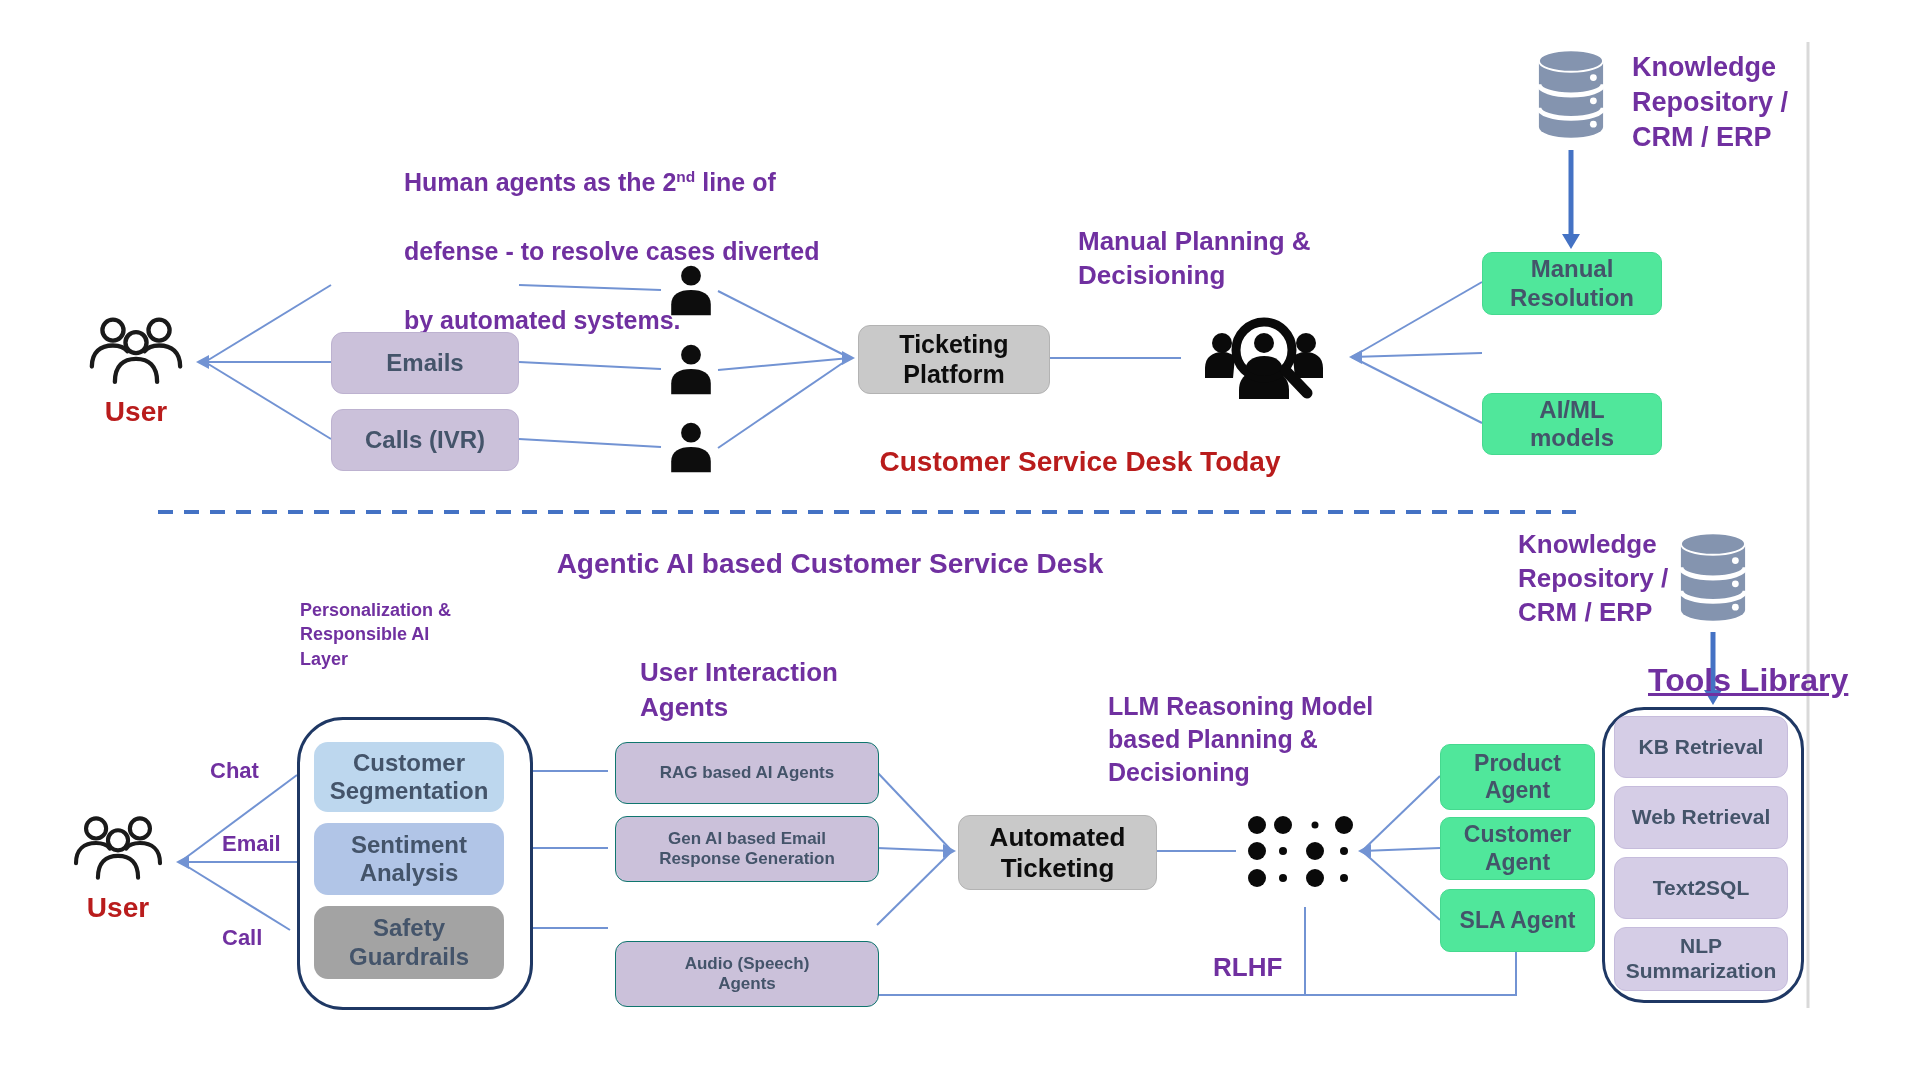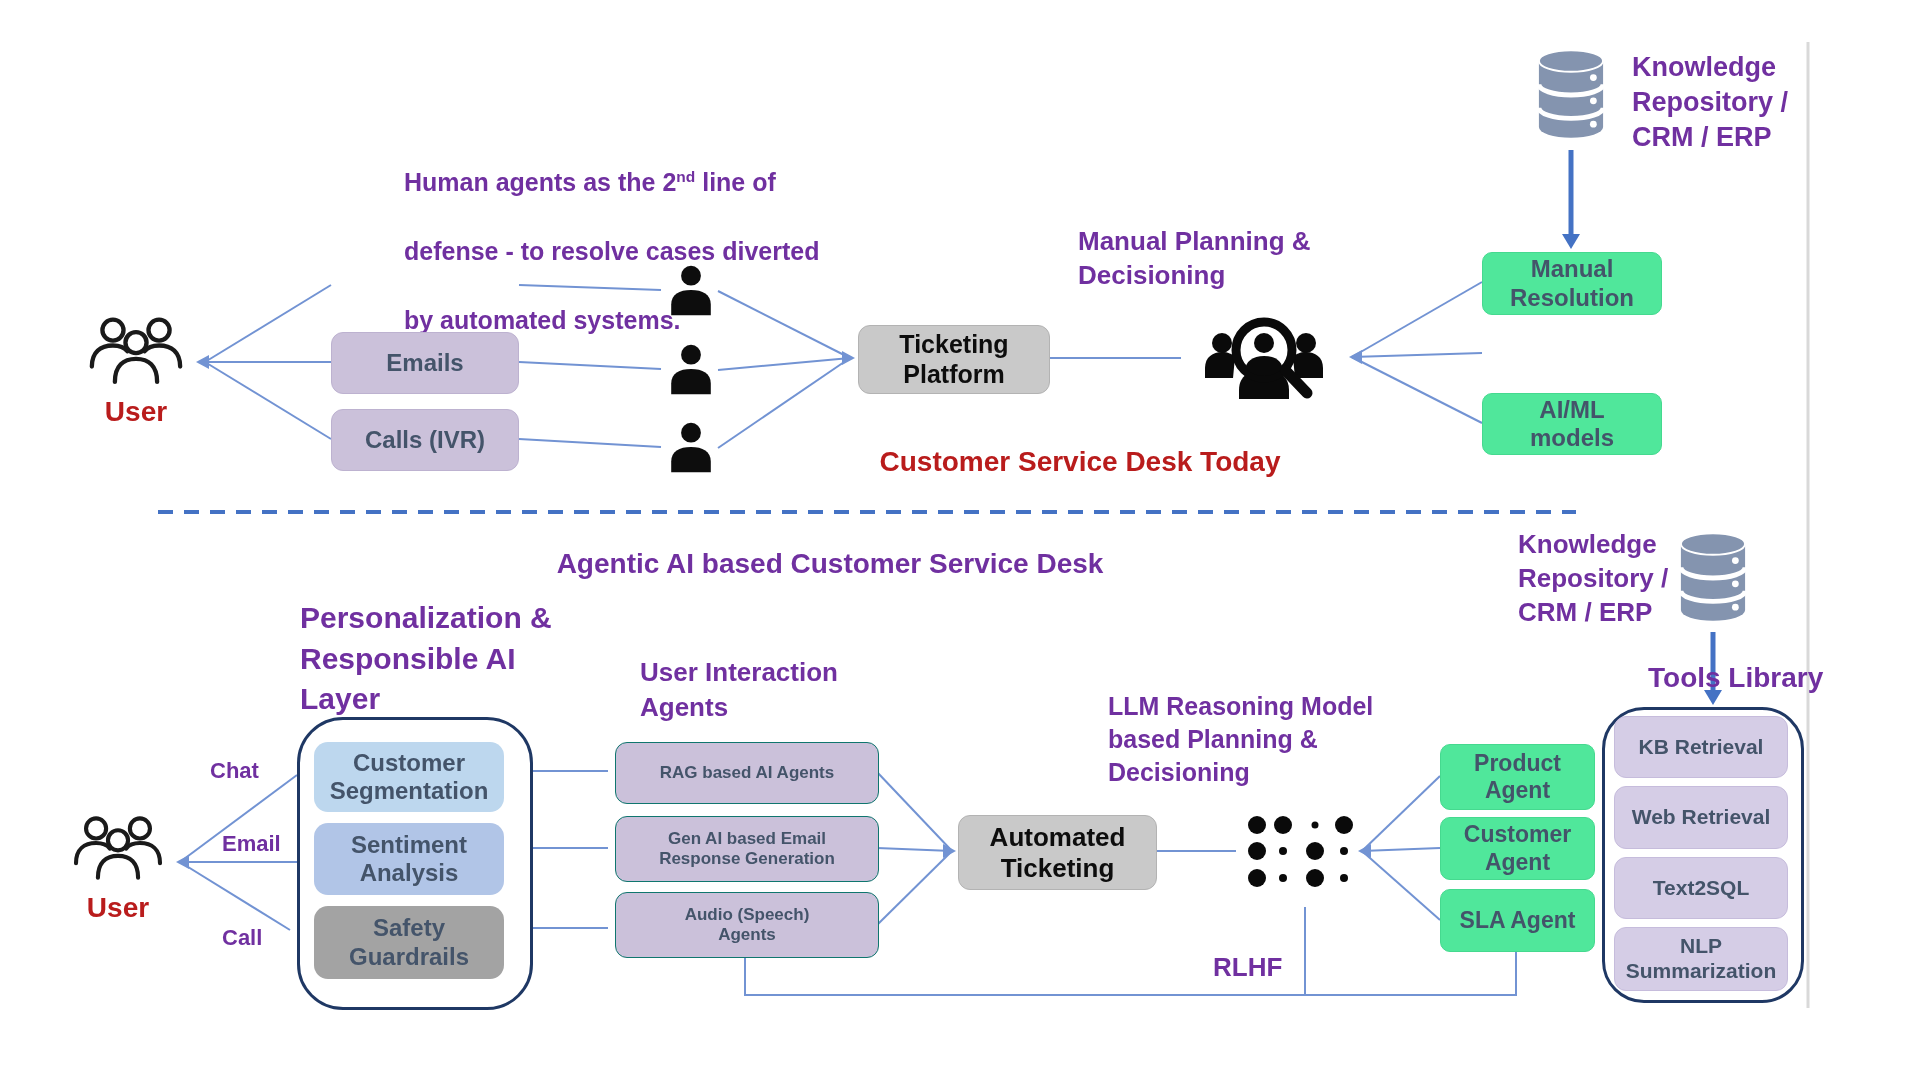--- a/index.html
+++ b/index.html
@@ -180,21 +180,21 @@
         <circle cx="59" cy="53" r="3.5" fill="#ffffff"></circle>
         <circle cx="59" cy="77" r="3.5" fill="#ffffff"></circle>
     </svg>
   </div>
   <div class="ptext" style="left:1632px;top:50px;font-size:27px;line-height:1.3;">Knowledge
 Repository /
 CRM / ERP</div>
 
   <div class="ptext" style="left:540px;top:548px;width:580px;text-align:center;font-size:28px;font-weight:bold;">Agentic AI based Customer Service Desk</div>
 
-  <div class="ptext" style="left:300px;top:598px;font-size:30px;line-height:1.35;">Personalization &amp;
+  <div class="ptext" style="left:300px;top:598px;font-size:18px;line-height:1.35;">Personalization &amp;
 Responsible AI
 Layer</div>
 
   <div class="abs" style="left:68px;top:812px;z-index:2;">
     <svg width="100" height="84" viewBox="0 0 100 92">
       <g fill="none" stroke="#1a1a1a" stroke-width="4.5" stroke-linecap="round">
         <circle cx="26" cy="18" r="11"></circle>
         <circle cx="74" cy="18" r="11"></circle>
         <circle cx="50" cy="31" r="11"></circle>
         <path d="M4,56 C4,41 13,34 26,34 C33,34 38,36 41,40"></path>
@@ -215,21 +215,21 @@
   <div class="box blueb" style="left:314px;top:823px;width:190px;height:72px;background:#B1C5E7;">Sentiment
 Analysis</div>
   <div class="box blueb" style="left:314px;top:906px;width:190px;height:73px;background:#a3a3a3;">Safety
 Guardrails</div>
 
   <div class="ptext" style="left:640px;top:655px;font-size:26px;line-height:1.35;">User Interaction
 Agents</div>
   <div class="box lav2" style="left:615px;top:742px;width:262px;height:60px;">RAG based AI Agents</div>
   <div class="box lav2" style="left:615px;top:816px;width:262px;height:64px;">Gen AI based Email
 Response Generation</div>
-  <div class="box lav2" style="left:615px;top:892px;width:262px;height:64px;">Audio (Speech)
+  <div class="box lav2" style="left:615px;top:941px;width:262px;height:64px;">Audio (Speech)
 Agents</div>
 
   <div class="ptext" style="left:1108px;top:690px;font-size:25px;line-height:1.32;">LLM  Reasoning Model
 based Planning &amp;
 Decisioning</div>
 
   <div class="box grayb" style="left:958px;top:815px;width:197px;height:73px;font-size:26px;">Automated
 Ticketing</div>
 
   <div class="abs" style="left:1243px;top:812px;z-index:2;">
@@ -251,21 +251,21 @@
     </svg>
   </div>
 
   <div class="box greenb" style="left:1440px;top:744px;width:153px;height:64px;font-size:23px;">Product
 Agent</div>
   <div class="box greenb" style="left:1440px;top:817px;width:153px;height:61px;font-size:23px;">Customer
 Agent</div>
   <div class="box greenb" style="left:1440px;top:889px;width:153px;height:61px;font-size:23px;">SLA Agent</div>
 
   <div class="container-round" style="left:1602px;top:707px;width:196px;height:290px;border-radius:42px;"></div>
-  <div class="ptext" style="left:1648px;top:662px;font-size:28px;">Tools Library</div>
+  <div class="ptext" style="left:1648px;top:662px;font-size:32px;text-decoration:underline;">Tools Library</div>
   <div class="box tool" style="left:1614px;top:786px;width:172px;height:61px;">Web Retrieval</div>
   <div class="box tool" style="left:1614px;top:716px;width:172px;height:60px;">KB Retrieval</div>
   <div class="box tool" style="left:1614px;top:857px;width:172px;height:60px;">Text2SQL</div>
   <div class="box tool" style="left:1614px;top:927px;width:172px;height:62px;">NLP
 Summarization</div>
 
   <div class="abs" style="left:1678px;top:530px;z-index:2;">
     <svg width="70" height="98" viewBox="0 0 72 96">
       <path d="M3,12 L3,80 A33,11 0 0 0 69,80 L69,12 Z" fill="#8494AF"></path>
       <ellipse cx="36" cy="12" rx="33" ry="11" fill="#8494AF" stroke="#ffffff" stroke-width="2"></ellipse>

